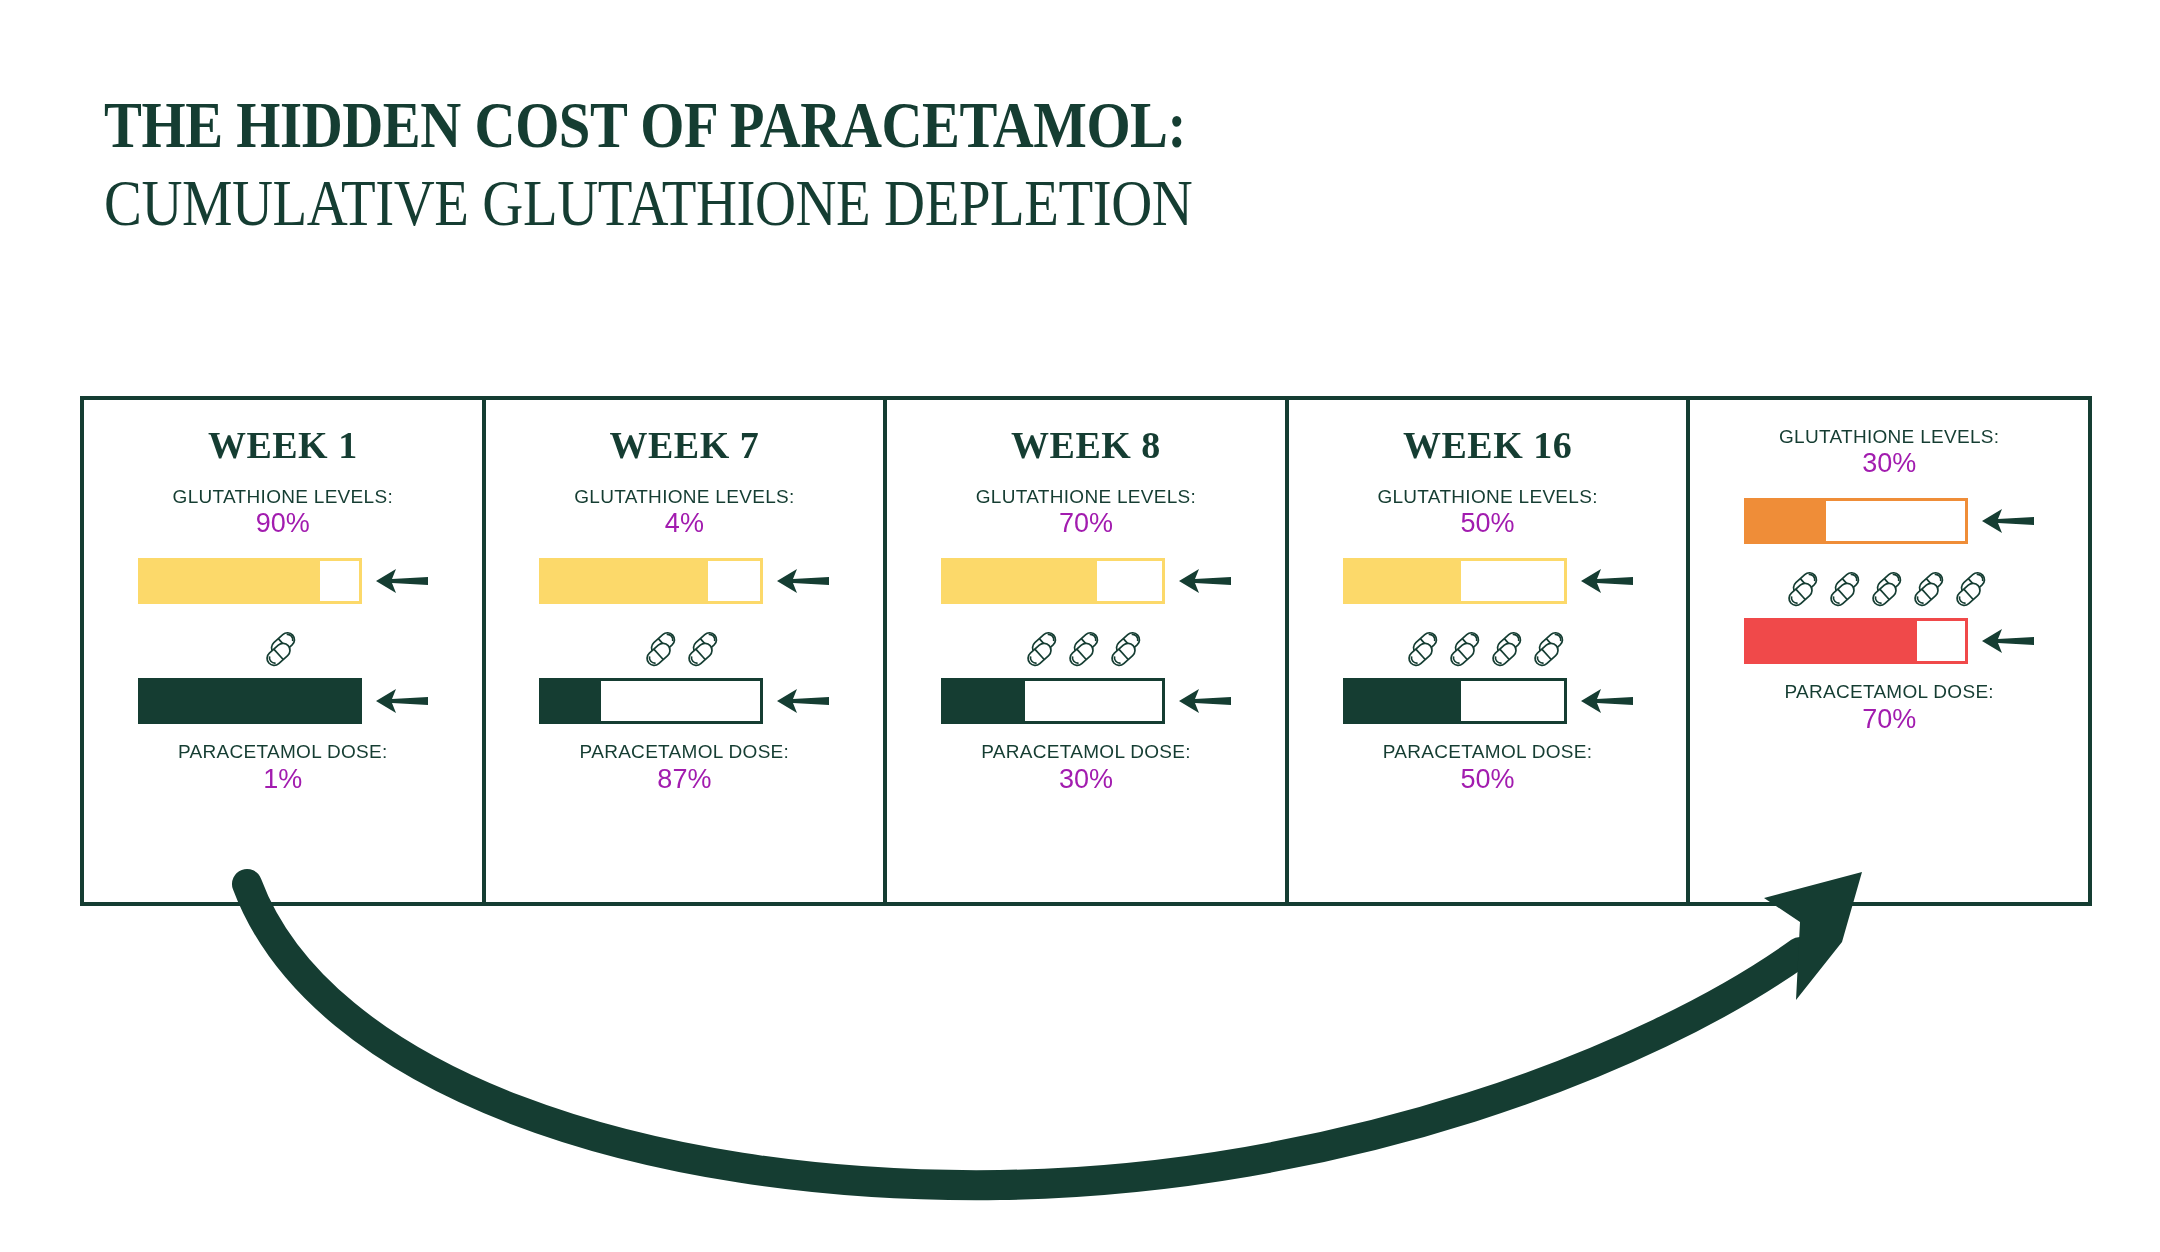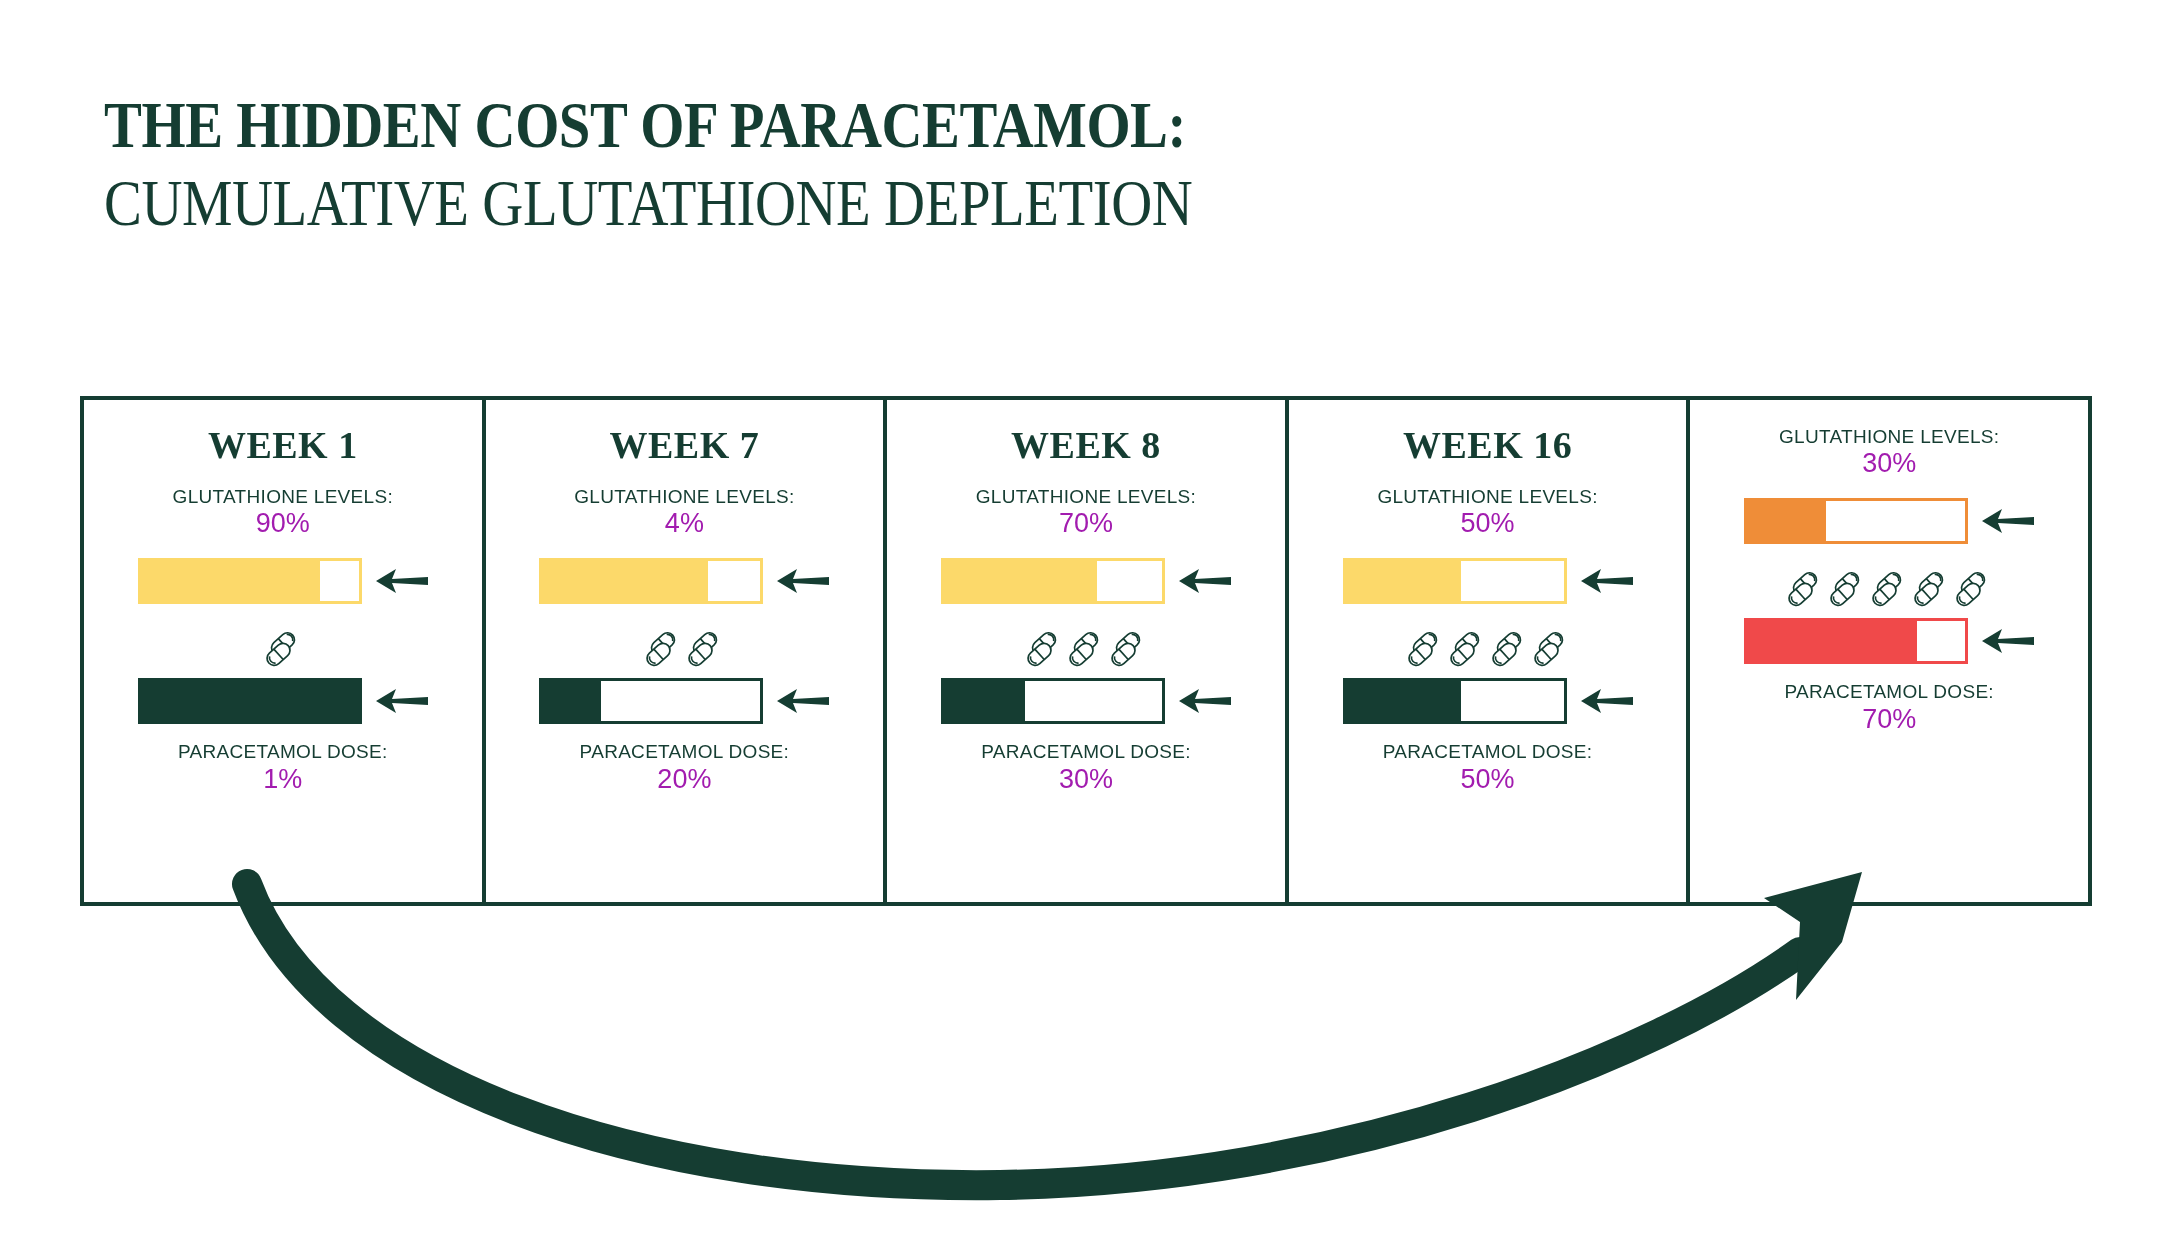--- a/index.html
+++ b/index.html
@@ -280,21 +280,21 @@
       <div class="bar-row" style="margin-top: 4px;">
         <div class="bar-track bottom">
           <div class="bar-fill green" style="width: 27%;"></div>
         </div>
         <svg viewBox="0 0 52 30" class="bar-arrow">
           <path d="M 0 15 L 20 3 L 16 13 L 52 11 L 52 19 L 16 17 L 20 27 Z" fill="#153d32"></path>
         </svg>
       </div>
       <div class="stat-block-bottom">
         <div class="stat-label">PARACETAMOL DOSE:</div>
-        <div class="stat-value">20%</div>
+        <div class="stat-value">87%</div>
       </div>
     </div>
     <div class="panel">
       <div class="panel-heading">WEEK 8</div>
       <div class="stat-block-top">
         <div class="stat-label">GLUTATHIONE LEVELS:</div>
         <div class="stat-value">70%</div>
       </div>
       <div class="bar-row">
         <div class="bar-track top">

